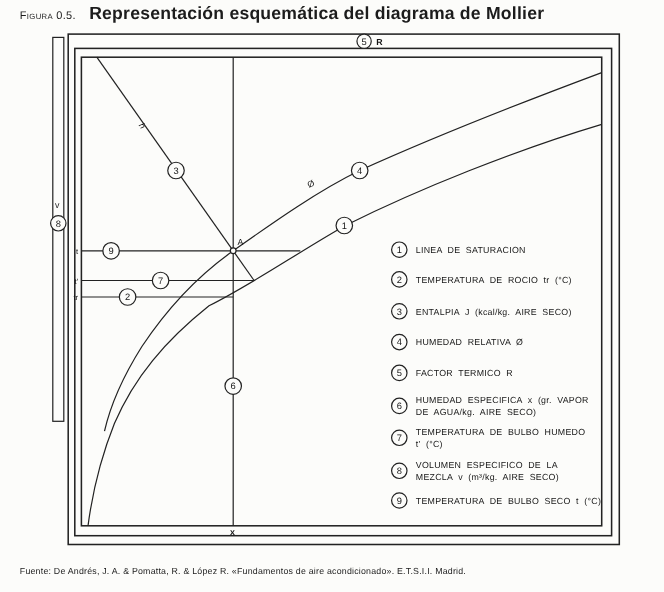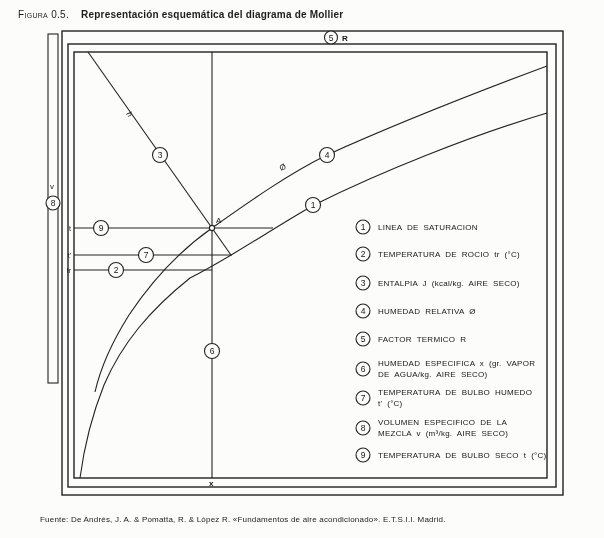--- a/index.html
+++ b/index.html
@@ -3,22 +3,22 @@
 <meta charset="utf-8">
 <style>
   html,body { margin:0; padding:0; }
   .page {
     position:relative; width:604px; height:538px;
     background:#fcfcfa; overflow:hidden;
     font-family:"Liberation Sans", sans-serif; color:#1c1c1c;
   }
   .title-row { position:absolute; left:18px; top:4px; white-space:nowrap; }
   .figure-label { font-size:10px; font-variant:small-caps; letter-spacing:.3px; }
-  .title-text  { font-size:10px; font-weight:bold; margin-left:12px; letter-spacing:.2px; }
-  .footer { position:absolute; left:18px; top:515px; font-size:8px; letter-spacing:.2px; white-space:nowrap;margin-left:22px; }
+  .title-text  { font-size:16px; font-weight:bold; margin-left:12px; letter-spacing:.2px; }
+  .footer { position:absolute; left:18px; top:515px; font-size:8px; letter-spacing:.2px; white-space:nowrap; }
   svg.diagram { position:absolute; left:0; top:0; }
   svg .stroke { stroke:#222; fill:none; }
   svg .frame  { stroke-width:1.4; }
   svg .line   { stroke-width:1.1; }
   svg .callout { stroke:#222; fill:#fcfcfa; stroke-width:1.1; }
   svg text { fill:#161616; font-family:"Liberation Sans", sans-serif; }
   svg .num  { font-size:8.5px; text-anchor:middle; }
   svg .leg  { font-size:8px; letter-spacing:.25px; word-spacing:2.5px; }
   svg .tick { font-size:7px; text-anchor:end; }
   svg .axis { font-size:8px; }

